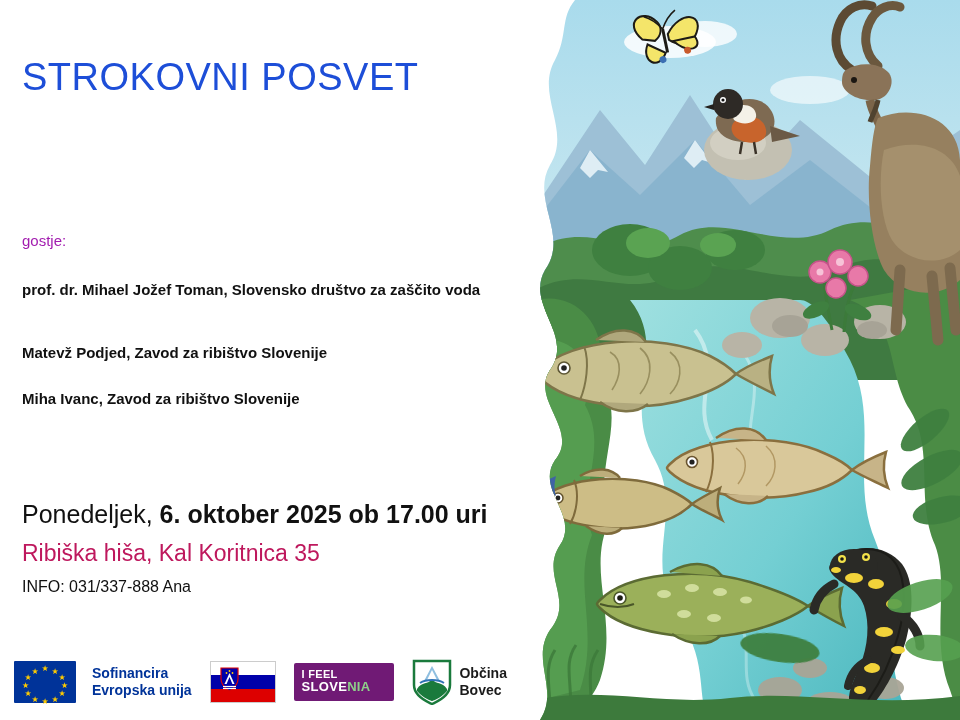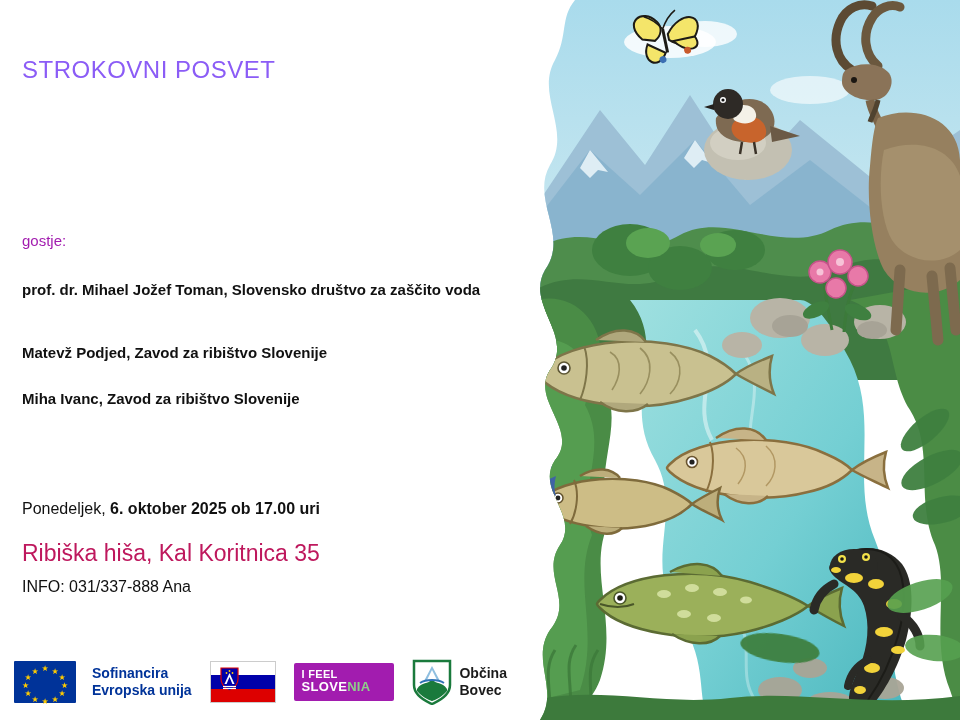--- a/index.html
+++ b/index.html
@@ -42,23 +42,23 @@
     left: 22px;
     top: 0;
     width: 500px;
     height: 660px;
   }
 
   .title-main {
     position: absolute;
     left: 0;
     top: 56px;
-    font-size: 24px;
+    font-size: 38px;
     font-weight: 400;
-    color: #8b5cf6;
+    color: #1d4ed8;
     letter-spacing: 0.5px;
     white-space: nowrap;
   }
 
   .title-sub {
     position: absolute;
     left: 0;
     top: 150px;
     font-size: 28px;
     font-weight: 700;
@@ -85,21 +85,21 @@
     width: 490px;
   }
   .guest-0 { top: 280px; }
   .guest-1 { top: 343px; }
   .guest-2 { top: 389px; }
 
   .when-line {
     position: absolute;
     left: 0;
     top: 500px;
-    font-size: 16px;
+    font-size: 25px;
     color: #111111;
     font-weight: 400;
     white-space: nowrap;
     text-align: right;
   }
   .when-line b { font-weight: 700; }
 
   .place-line {
     position: absolute;
     left: 0;
@@ -178,21 +178,21 @@
   .si-coat {
     position: absolute;
     left: 9px;
     top: 5px;
     width: 19px;
     height: 25px;
   }
 
   
   .ifs {
-    background: #a21caf;
+    background: #701a75;
     color: #ffffff;
     padding: 5px 24px 6px 8px;
     border-radius: 2px;
     font-size: 11px;
     font-weight: 700;
     line-height: 1.15;
     letter-spacing: 0.3px;
     position: relative;
   }
   .ifs .green { color: #8ed08a; }

